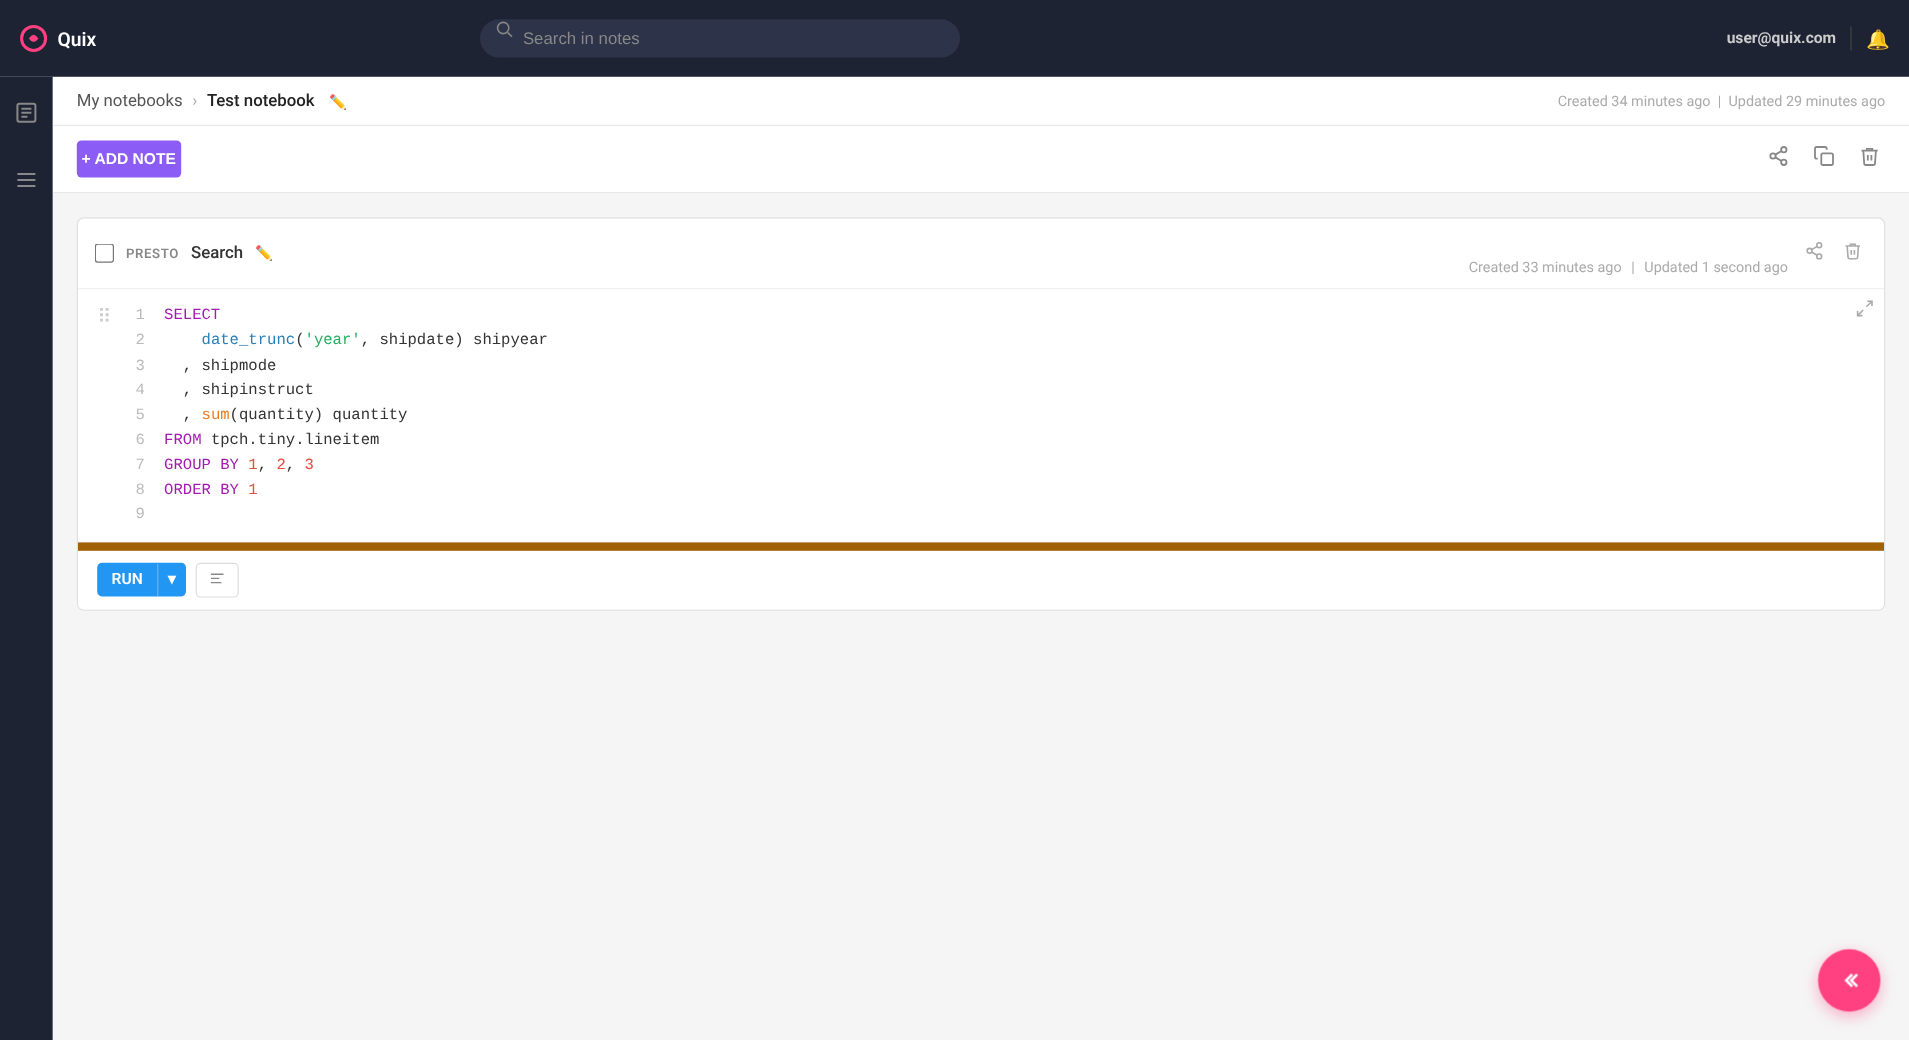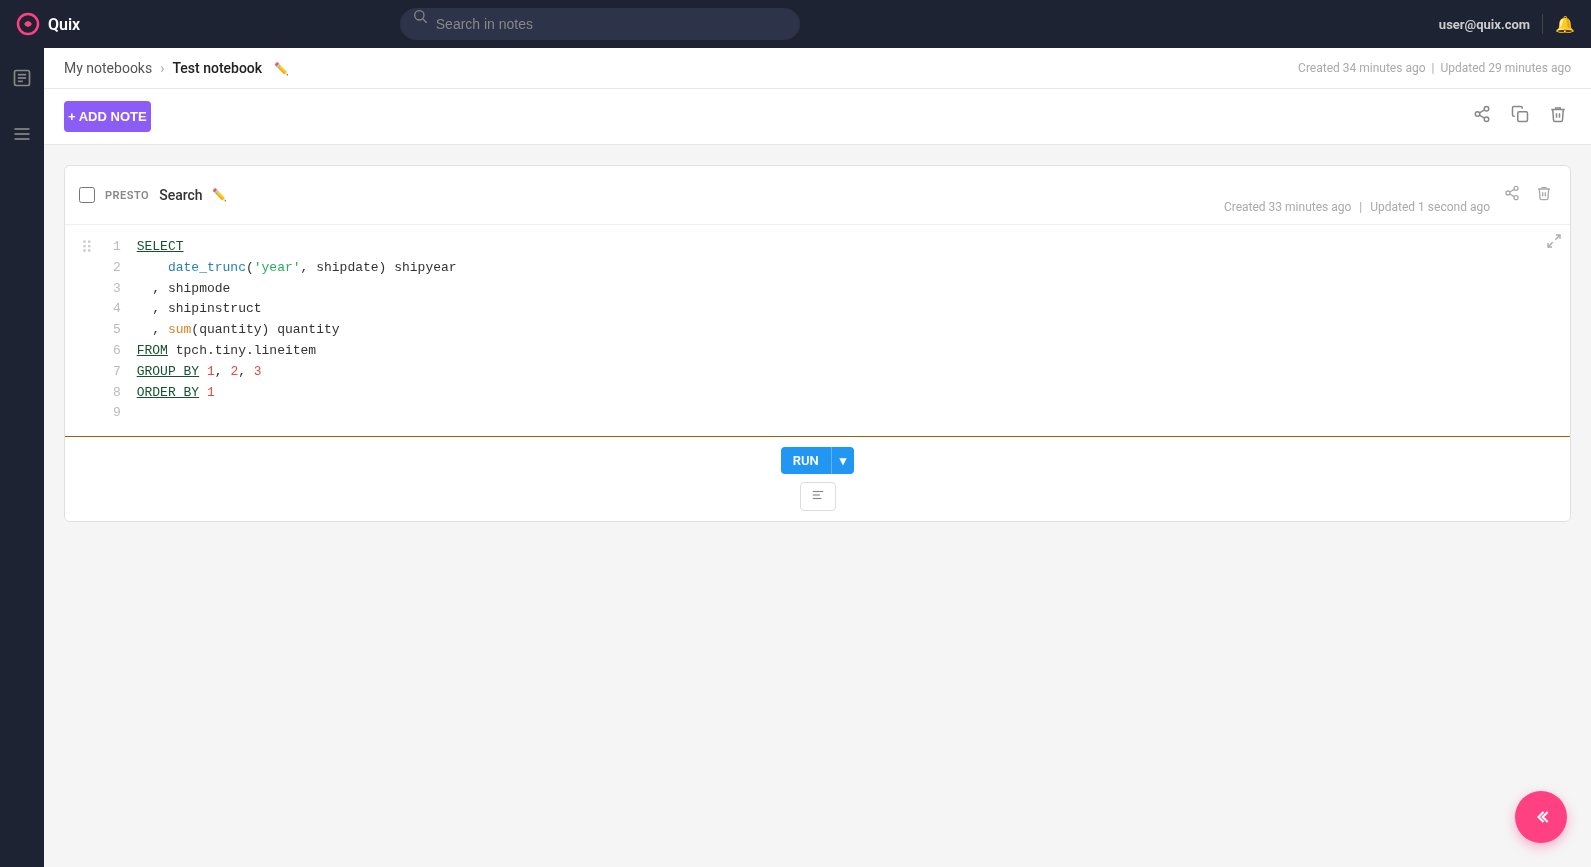--- a/index.html
+++ b/index.html
@@ -1,20 +1,20 @@
 <!DOCTYPE html>
 <html><head>
   <meta charset="utf-8">
   <style>
     * { box-sizing: border-box; margin: 0; padding: 0; }
     body { font-family: -apple-system, BlinkMacSystemFont, 'Segoe UI', Roboto, sans-serif; background: #f5f5f5; display: flex; flex-direction: column; height: 867px; overflow: hidden; }
 
     
     .navbar {
-      display: flex; align-items: center; height: 48px;
+      display: flex; align-items: center; height: 64px;
       background: #1e2333; padding: 0 16px; flex-shrink: 0;
     }
     .navbar-brand { display: flex; align-items: center; gap: 8px; color: #fff; font-size: 16px; font-weight: 600; }
     .navbar-logo { width: 24px; height: 24px; }
     .navbar-search {
       flex: 1; max-width: 400px; margin: 0 auto;
       background: #2d3348; border-radius: 20px;
       display: flex; align-items: flex-start; padding: 0 12px; gap: 8px;
     }
     .navbar-search input {
@@ -84,29 +84,29 @@
     .note-header-actions { display: flex; align-items: center; gap: 8px; }
     .note-action-btn { background: none; border: none; cursor: pointer; color: #aaa; font-size: 16px; padding: 2px 4px; }
 
     
     .code-area { padding: 12px 16px; font-family: 'Courier New', Courier, monospace; font-size: 13px; line-height: 1.6; position: relative; }
     .code-lines { display: flex; gap: 16px; }
     .line-numbers { color: #bbb; text-align: right; user-select: none; min-width: 20px; }
     .line-number { line-height: 1.6; }
     .code-content { flex: 1; color: #333; }
     .code-line { line-height: 1.6; white-space: pre; }
-    .kw { color: #14532d; text-decoration: underline; } 
+    .kw { color: #a21caf; } 
     .fn { color: #e67e22; } 
     .str { color: #27ae60; } 
     .num { color: #e74c3c; } 
     .id { color: #2980b9; } 
     .expand-btn { position: absolute; top: 8px; right: 8px; background: none; border: none; cursor: pointer; color: #aaa; font-size: 14px; }
 
     
-    .run-bar { padding: 10px 16px; display: flex; align-items: center; gap: 8px; background: #fff; border-top: 1px solid #a16207; flex-direction: column; }
+    .run-bar { padding: 10px 16px; display: flex; align-items: flex-start; gap: 8px; background: #fff; border-top: 7px solid #a16207; }
     .run-btn-main { padding: 6px 12px; border-right: 1px solid rgba(255,255,255,0.3); }
     .run-btn-arrow { padding: 6px 8px; cursor: pointer; }
     .run-btn-group { display: flex; align-items: center; background: #2196f3; border-radius: 4px; overflow: hidden; }
     .run-btn-group span { color: #fff; font-size: 13px; font-weight: 600; }
     .format-btn { background: none; border: 1px solid #ddd; border-radius: 4px; padding: 5px 10px; cursor: pointer; color: #888; font-size: 13px; }
 
     
     .fab {
       position: fixed; bottom: 24px; right: 24px;
       width: 52px; height: 52px; border-radius: 50%;

